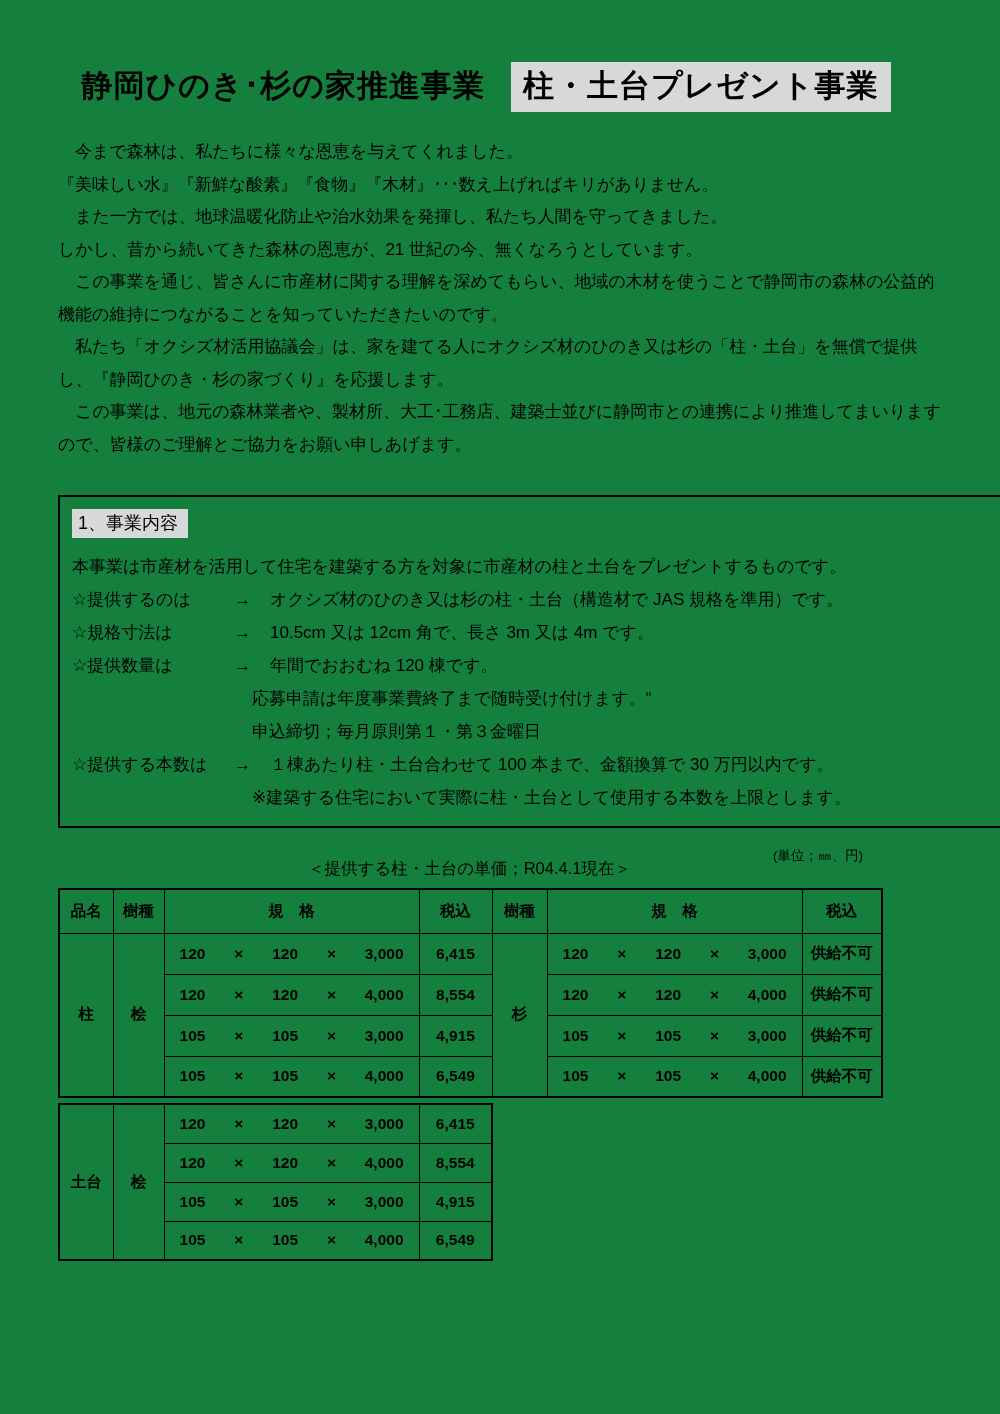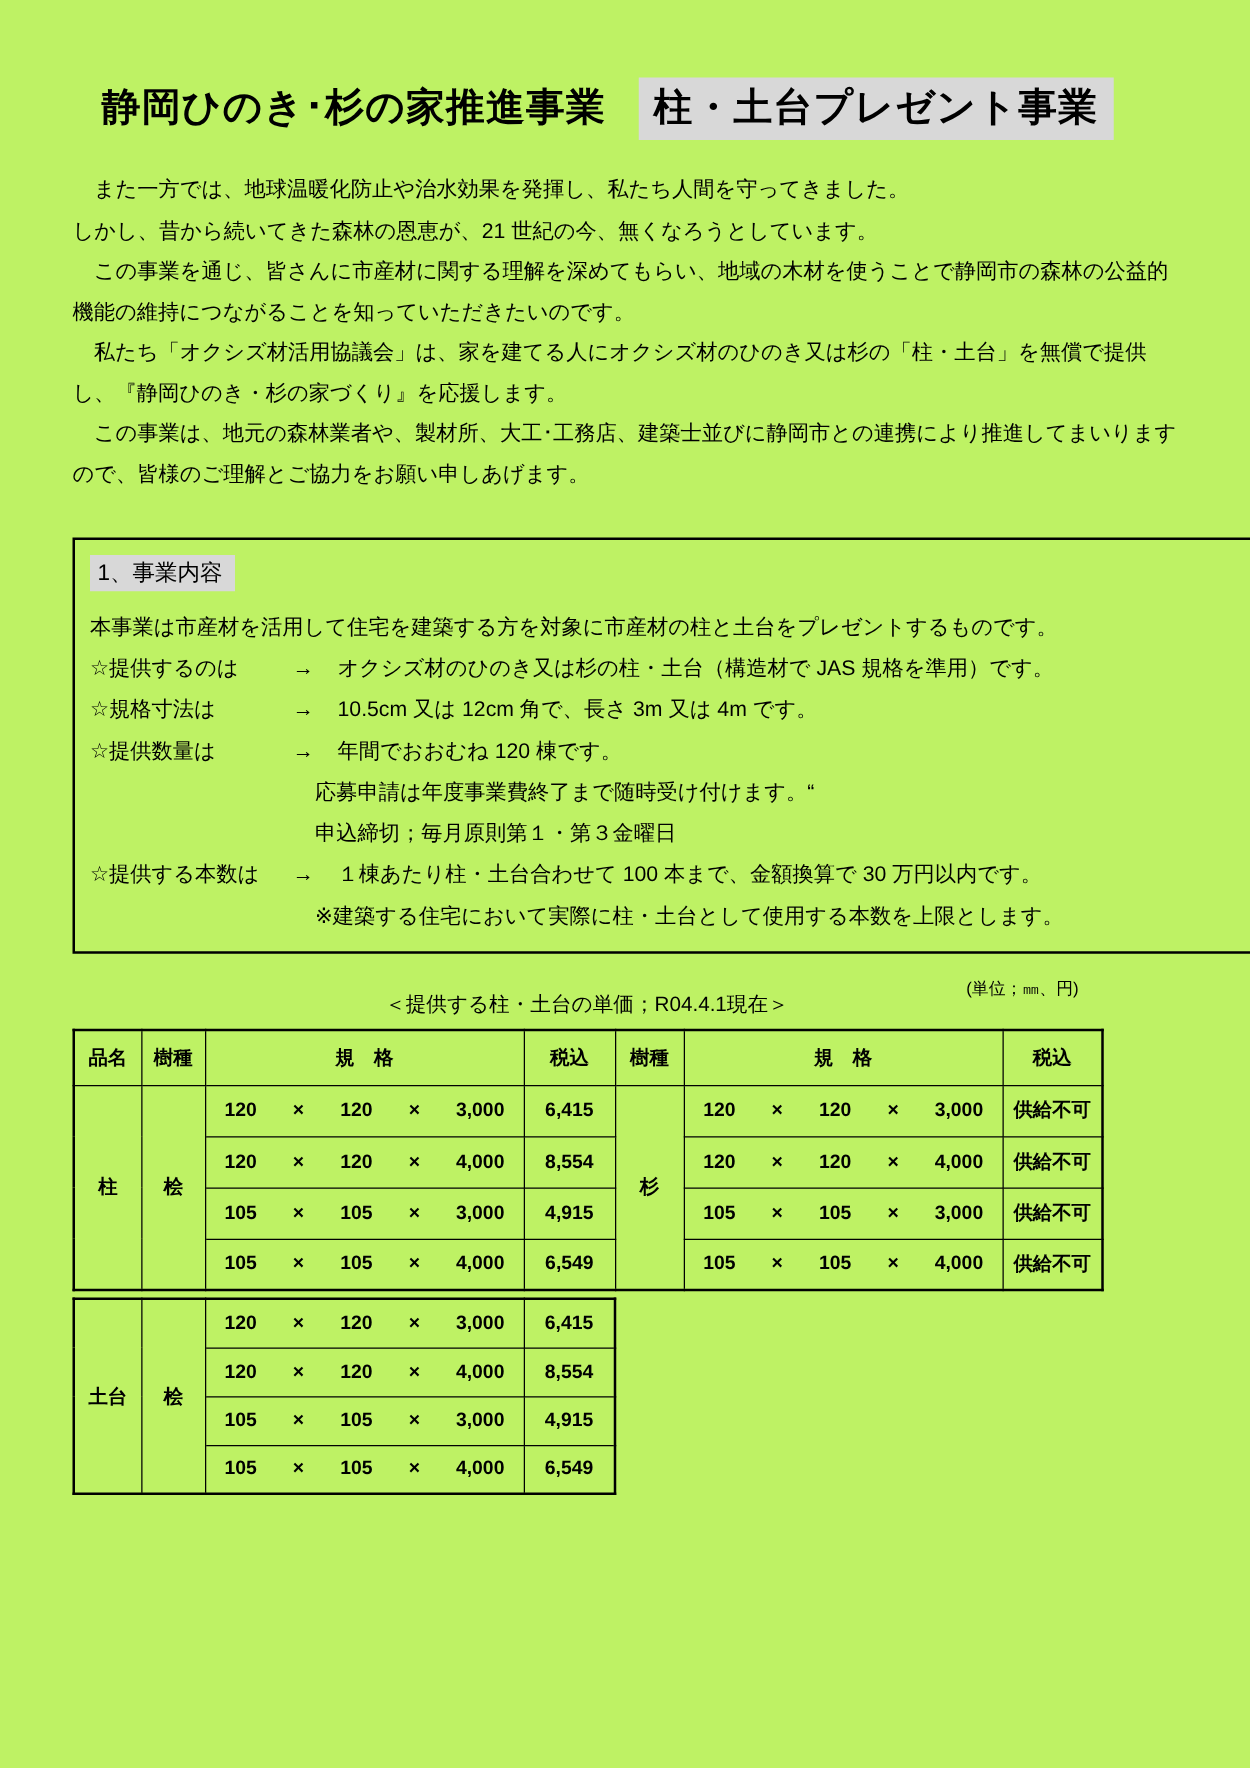--- a/index.html
+++ b/index.html
@@ -6,21 +6,21 @@
   html, body { background: #ffffff; }
   body {
     font-family: "Liberation Sans", "DejaVu Sans", sans-serif;
     color: #000;
     width: 1000px;
   }
   .page {
     position: relative;
     width: 1000px;
     height: 1414px;
-    background: #bef264;
+    background: #15803d;
     overflow: hidden;
     padding: 62px 86px 0 58px;
   }
 
   
   .title-row {
     display: flex;
     justify-content: center;
     align-items: baseline;
     gap: 26px;
@@ -116,20 +116,22 @@
 <body>
 
 <div class="page">
 
   <div class="title-row">
     <span>静岡ひのき･杉の家推進事業</span>
     <span class="title-highlight">柱・土台プレゼント事業</span>
   </div>
 
   <div class="intro">
+    <p class="indent">今まで森林は、私たちに様々な恩恵を与えてくれました。</p>
+    <p>『美味しい水』『新鮮な酸素』『食物』『木材』･･･数え上げればキリがありません。</p>
     <p class="indent">また一方では、地球温暖化防止や治水効果を発揮し、私たち人間を守ってきました。</p>
     <p>しかし、昔から続いてきた森林の恩恵が、21 世紀の今、無くなろうとしています。</p>
     <p class="indent">この事業を通じ、皆さんに市産材に関する理解を深めてもらい、地域の木材を使うことで静岡市の森林の公益的機能の維持につながることを知っていただきたいのです。</p>
     <p class="indent">私たち「オクシズ材活用協議会」は、家を建てる人にオクシズ材のひのき又は杉の「柱・土台」を無償で提供し、『静岡ひのき・杉の家づくり』を応援します。</p>
     <p class="indent">この事業は、地元の森林業者や、製材所、大工･工務店、建築士並びに静岡市との連携により推進してまいりますので、皆様のご理解とご協力をお願い申しあげます。</p>
   </div>
 
   <div class="section-box">
     <div class="section-heading">1、事業内容</div>
     <div class="section-lead">本事業は市産材を活用して住宅を建築する方を対象に市産材の柱と土台をプレゼントするものです。</div>

